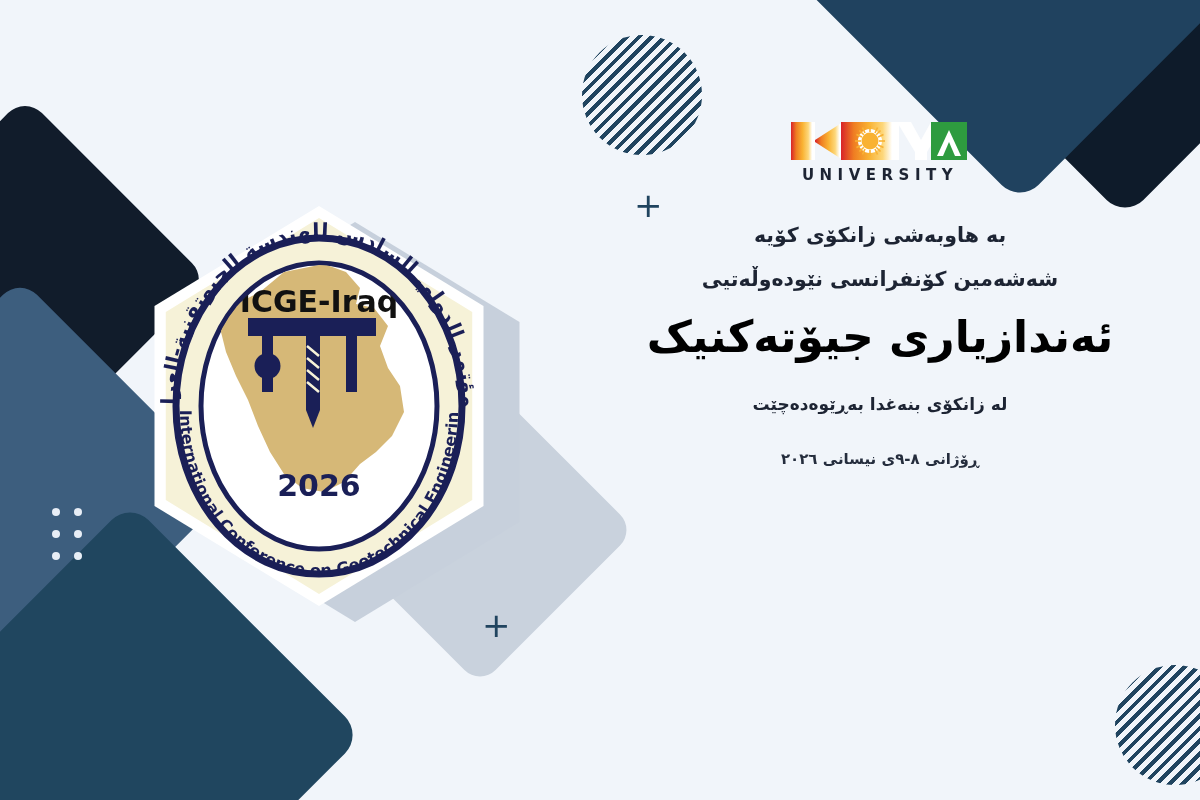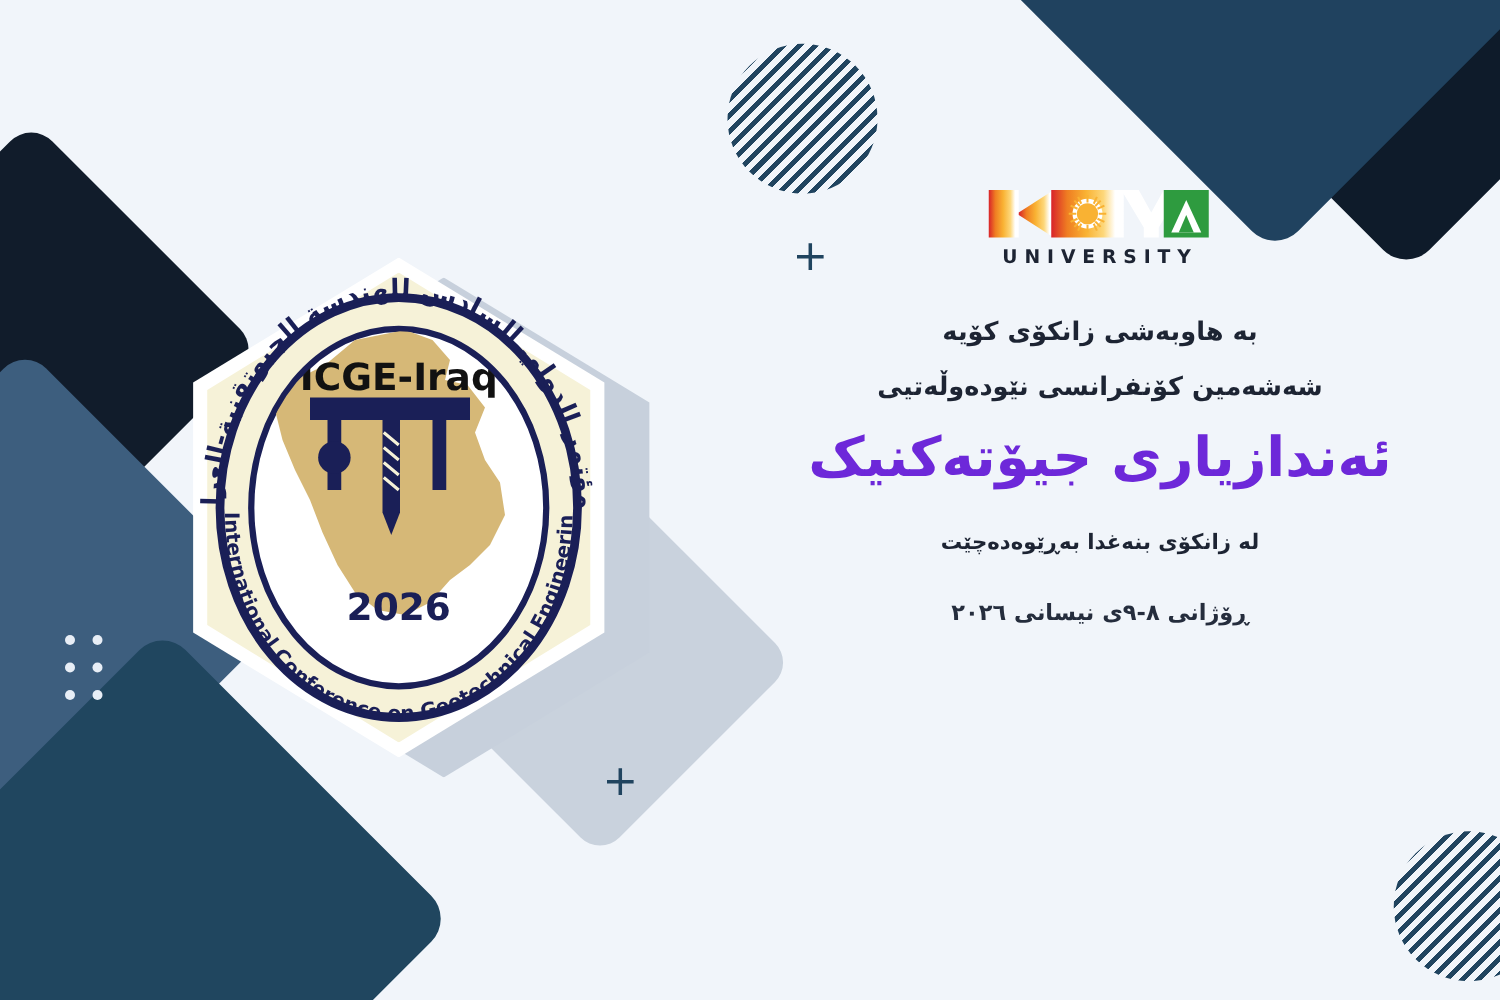--- a/index.html
+++ b/index.html
@@ -125,56 +125,56 @@
   #hex-cream{
     top:18px;left:68px;
     width:326px;height:376px;
     background:#f6f2d8;
   }
   #badge-svg{position:absolute;top:0;left:0;}
 
   
   #content{
     position:absolute;
-    top:146px;left:600px;
+    top:116px;left:600px;
     width:560px;
     text-align:center;
     direction:rtl;
   }
   #koya-logo-wrap{
     width:190px;height:72px;
     margin:0 auto 34px auto;
     position:relative;
   }
   .line-sub{
     color:#1d2433;
     font-weight:bold;
     font-size:20.5px;
     line-height:1.35;
     margin:0 0 16px 0;
     letter-spacing:0px;
   }
   #line-2{ margin-bottom:18px; }
   #main-title{
-    color:#6d28d9;
+    color:#000000;
     font-weight:bold;
     font-size:44px;
     line-height:1.2;
     margin:0 0 30px 0;
   }
   #venue-line{
     color:#1d2433;
     font-weight:bold;
     font-size:17px;
     margin:0 0 36px 0;
   }
   #date-line{
     color:#252d3d;
     font-weight:bold;
-    font-size:18px;
+    font-size:15px;
     margin:0;
   }
 </style>
 </head>
 <body>
 
 <div id="poster">
 
   <div class="shape rot-rect" id="sh-tr-dark"></div>
   <div class="shape rot-rect" id="sh-tr-navy"></div>

